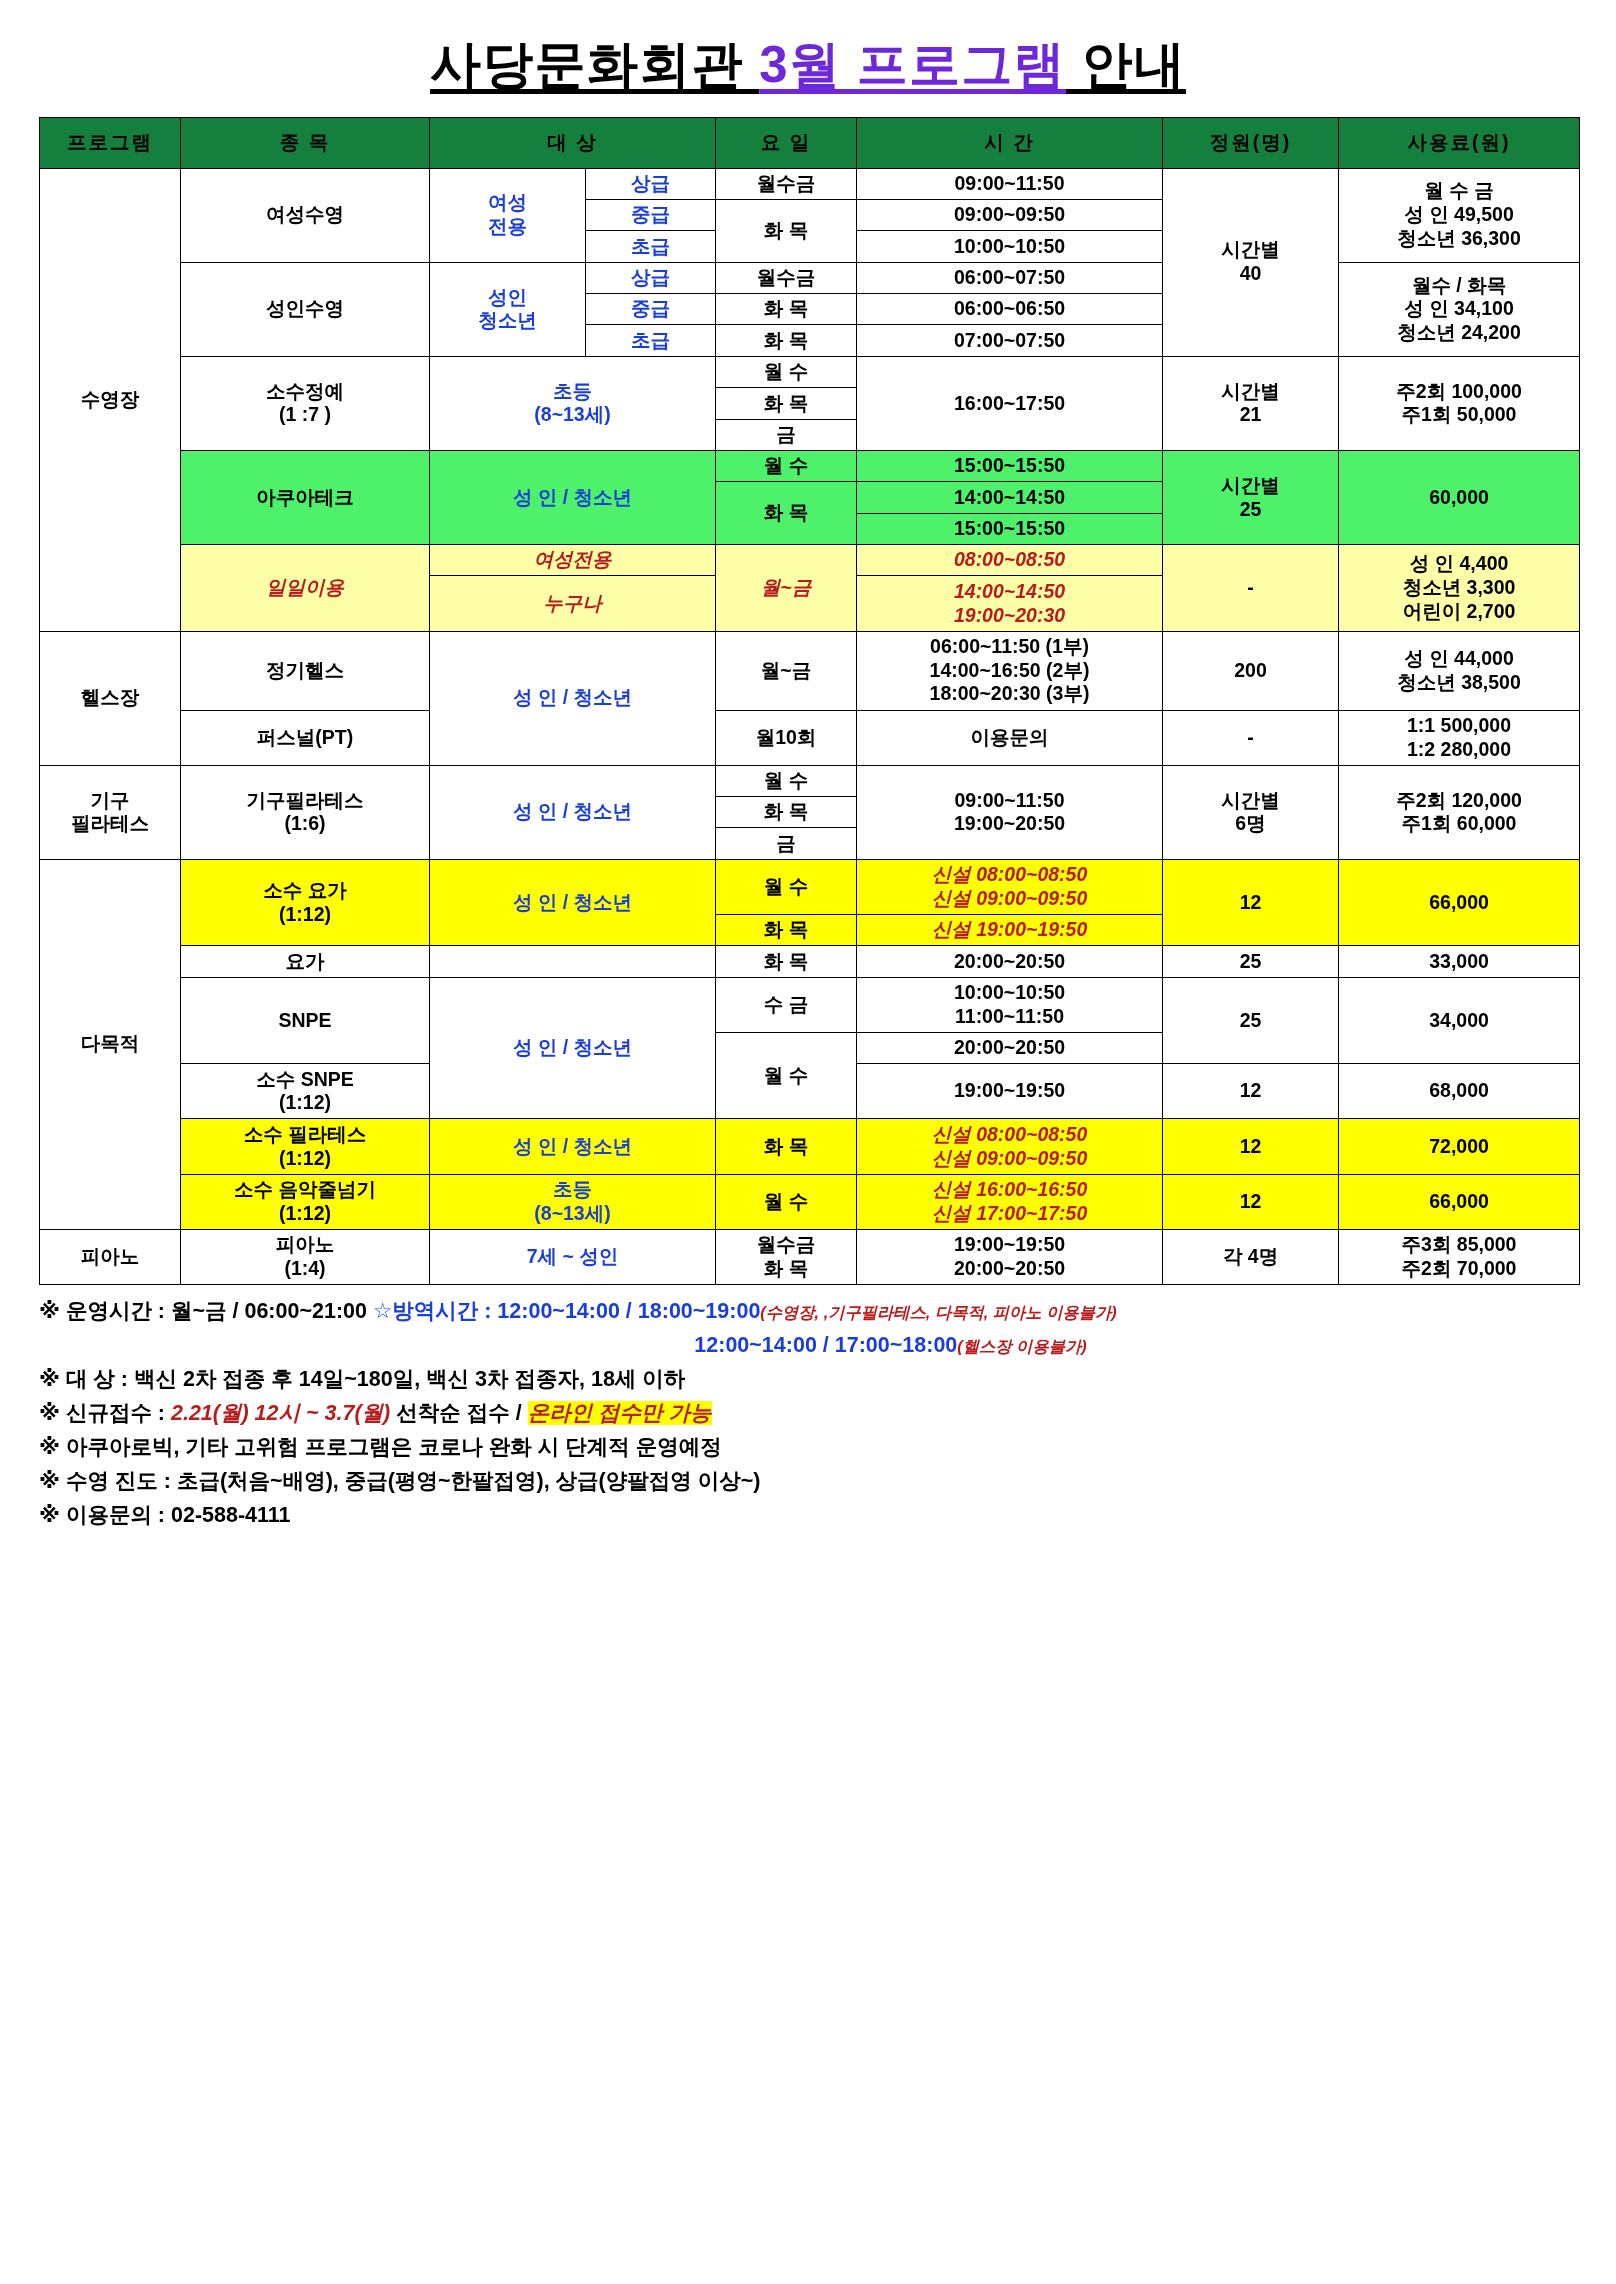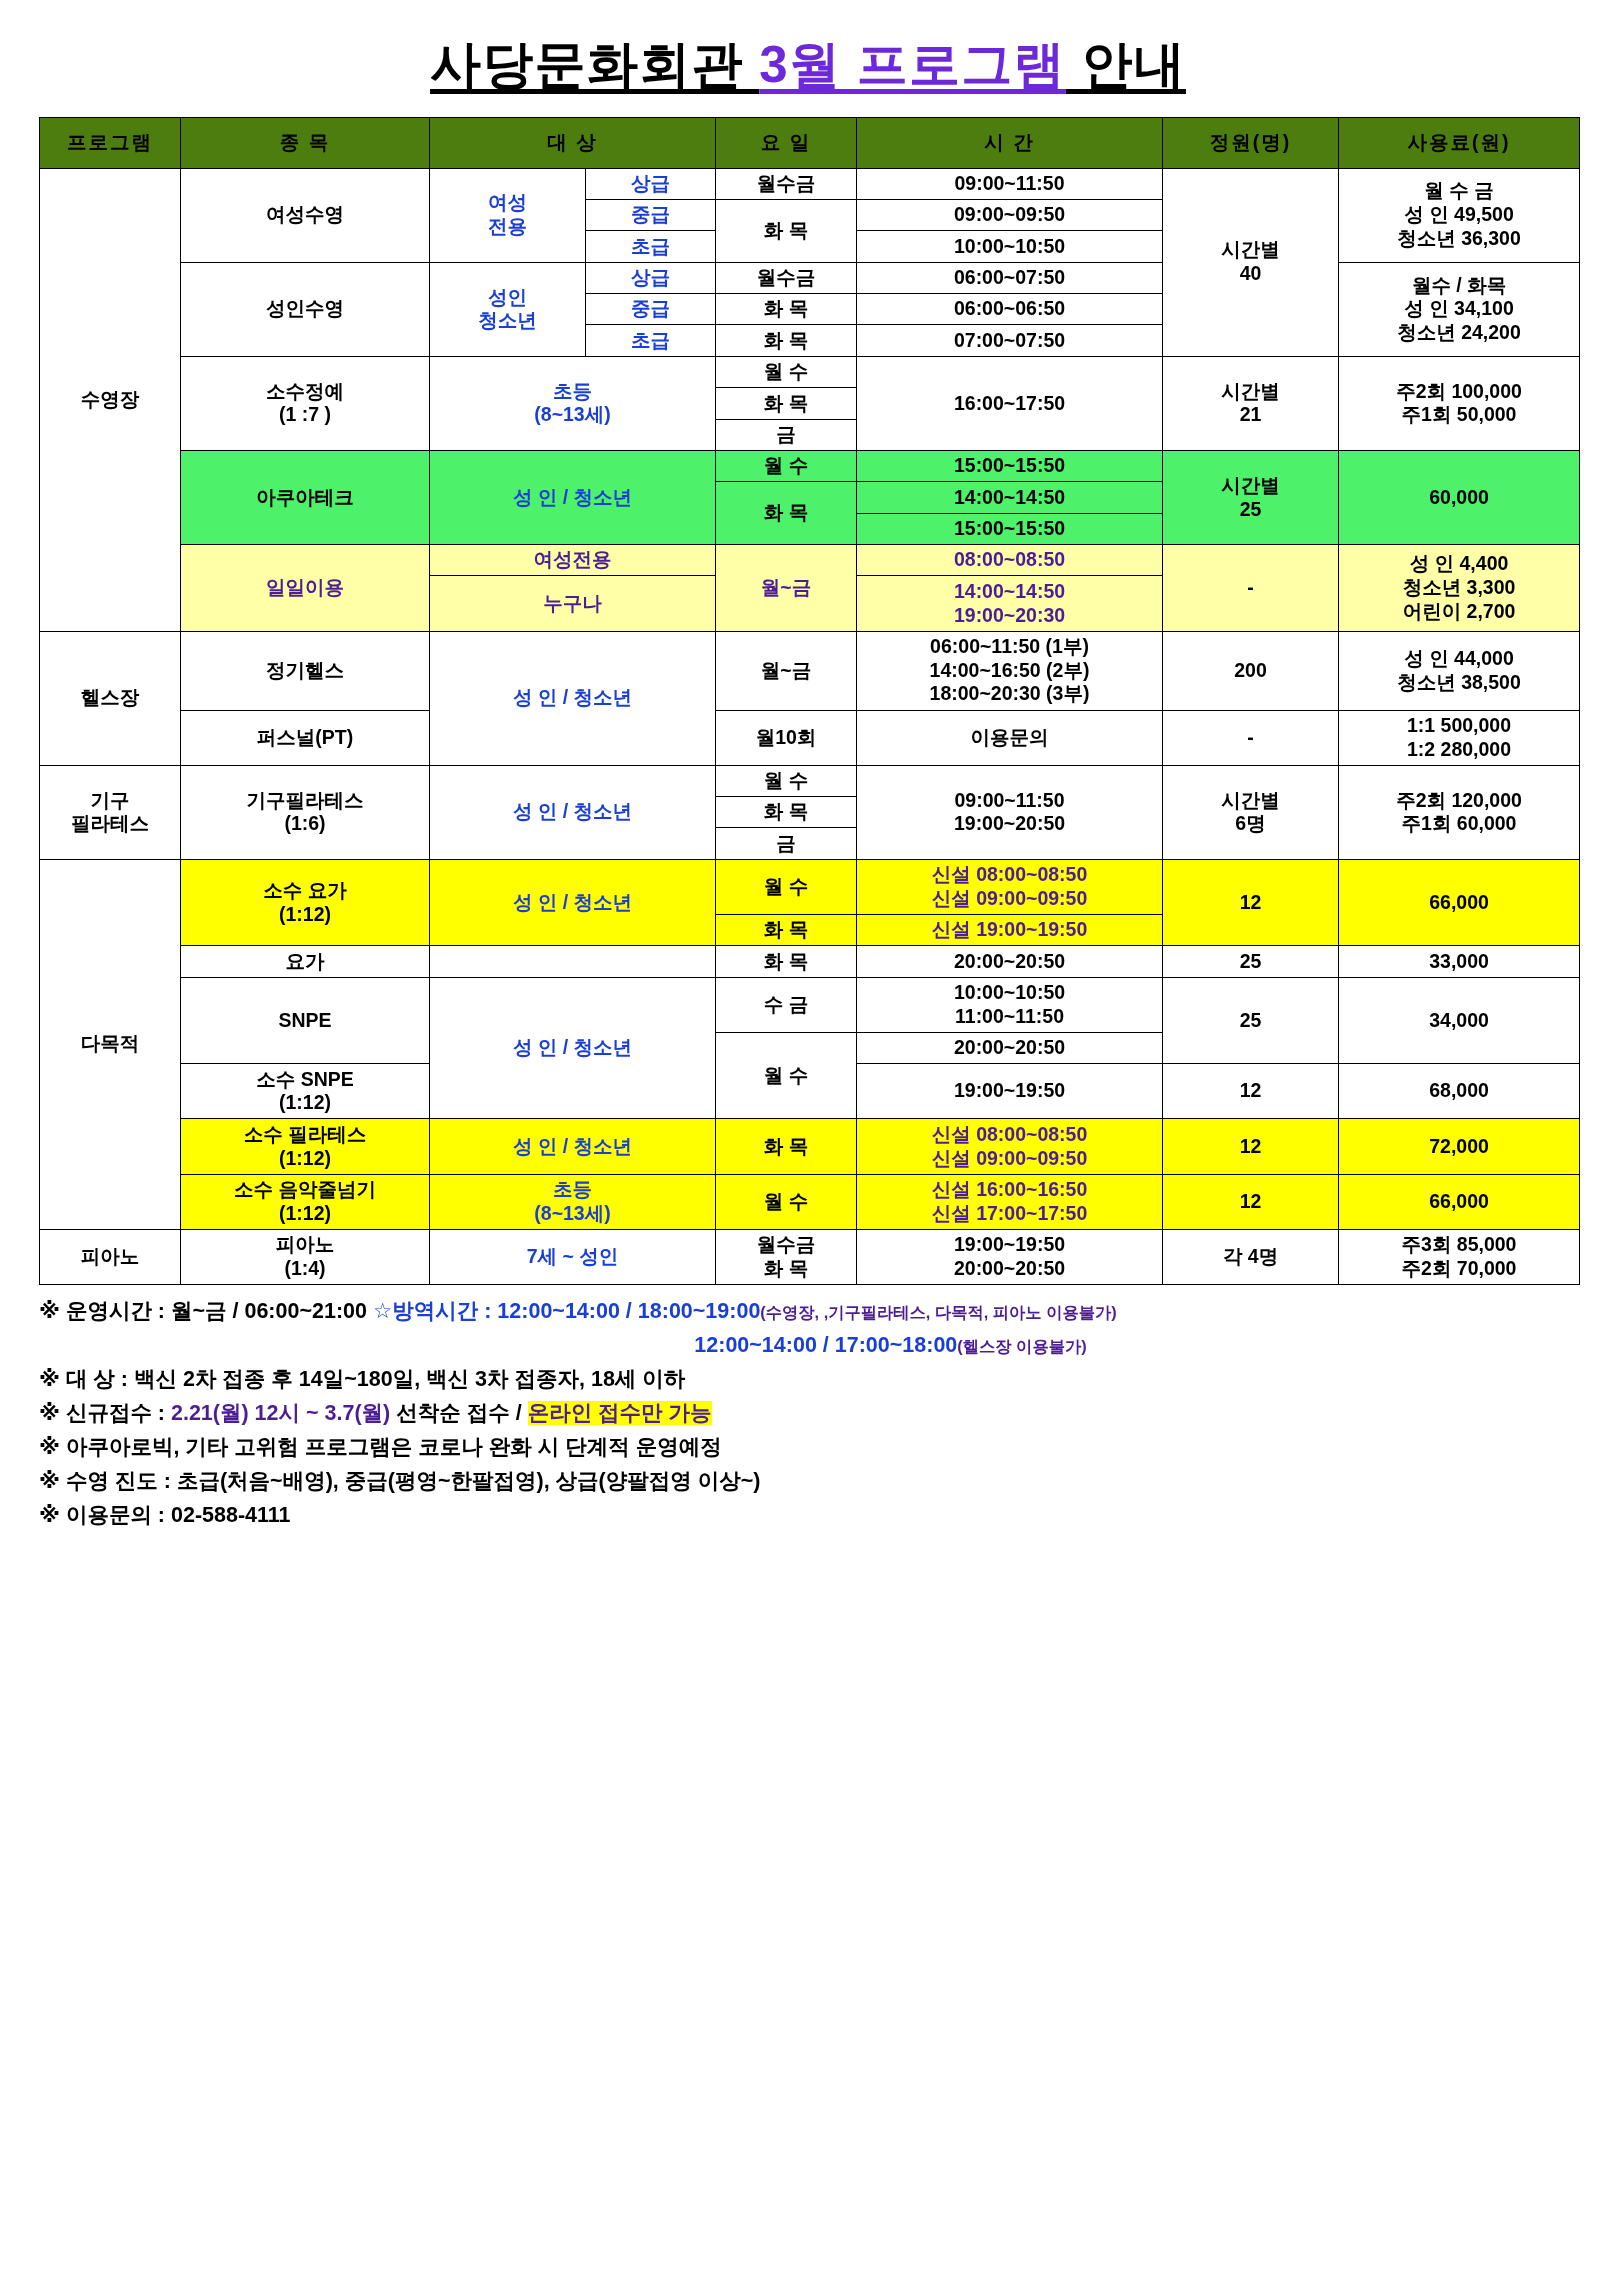--- a/index.html
+++ b/index.html
@@ -36,36 +36,36 @@
   table.sched td, table.sched th{
     border:1.3px solid #000;
     text-align:center;
     vertical-align:middle;
     font-size:19.5px;
     font-weight:bold;
     padding:3.3px 2px;
     line-height:1.22;
   }
   thead th{
-    background:#4d7c0f;
+    background:#15803d;
     font-size:21.5px;
     letter-spacing:2px;
     height:43px;
   }
   .c-prog{width:141px;}
   .c-item{width:249px;}
   .c-tgt1{width:156px;}
   .c-tgt2{width:130px;}
   .c-day{width:141px;}
   .c-time{width:306px;}
   .c-cap{width:176px;}
   .c-fee{width:241px;}
 
   .blue{color:#1a3fd6;}
-  .red{color:#4c1d95;}
+  .red{color:#b91c1c;font-style:italic;}
   .green-bg{background:#4df16a;}
   .yellow-bg{background:#ffff00;}
   .lyellow-bg{background:#ffffa8;}
   .hl{background:#ffff00;}
   .xsmall{font-size:16.3px;}
   .tall{line-height:1.35;}
 
   
   .notes{
     width:1540px;

